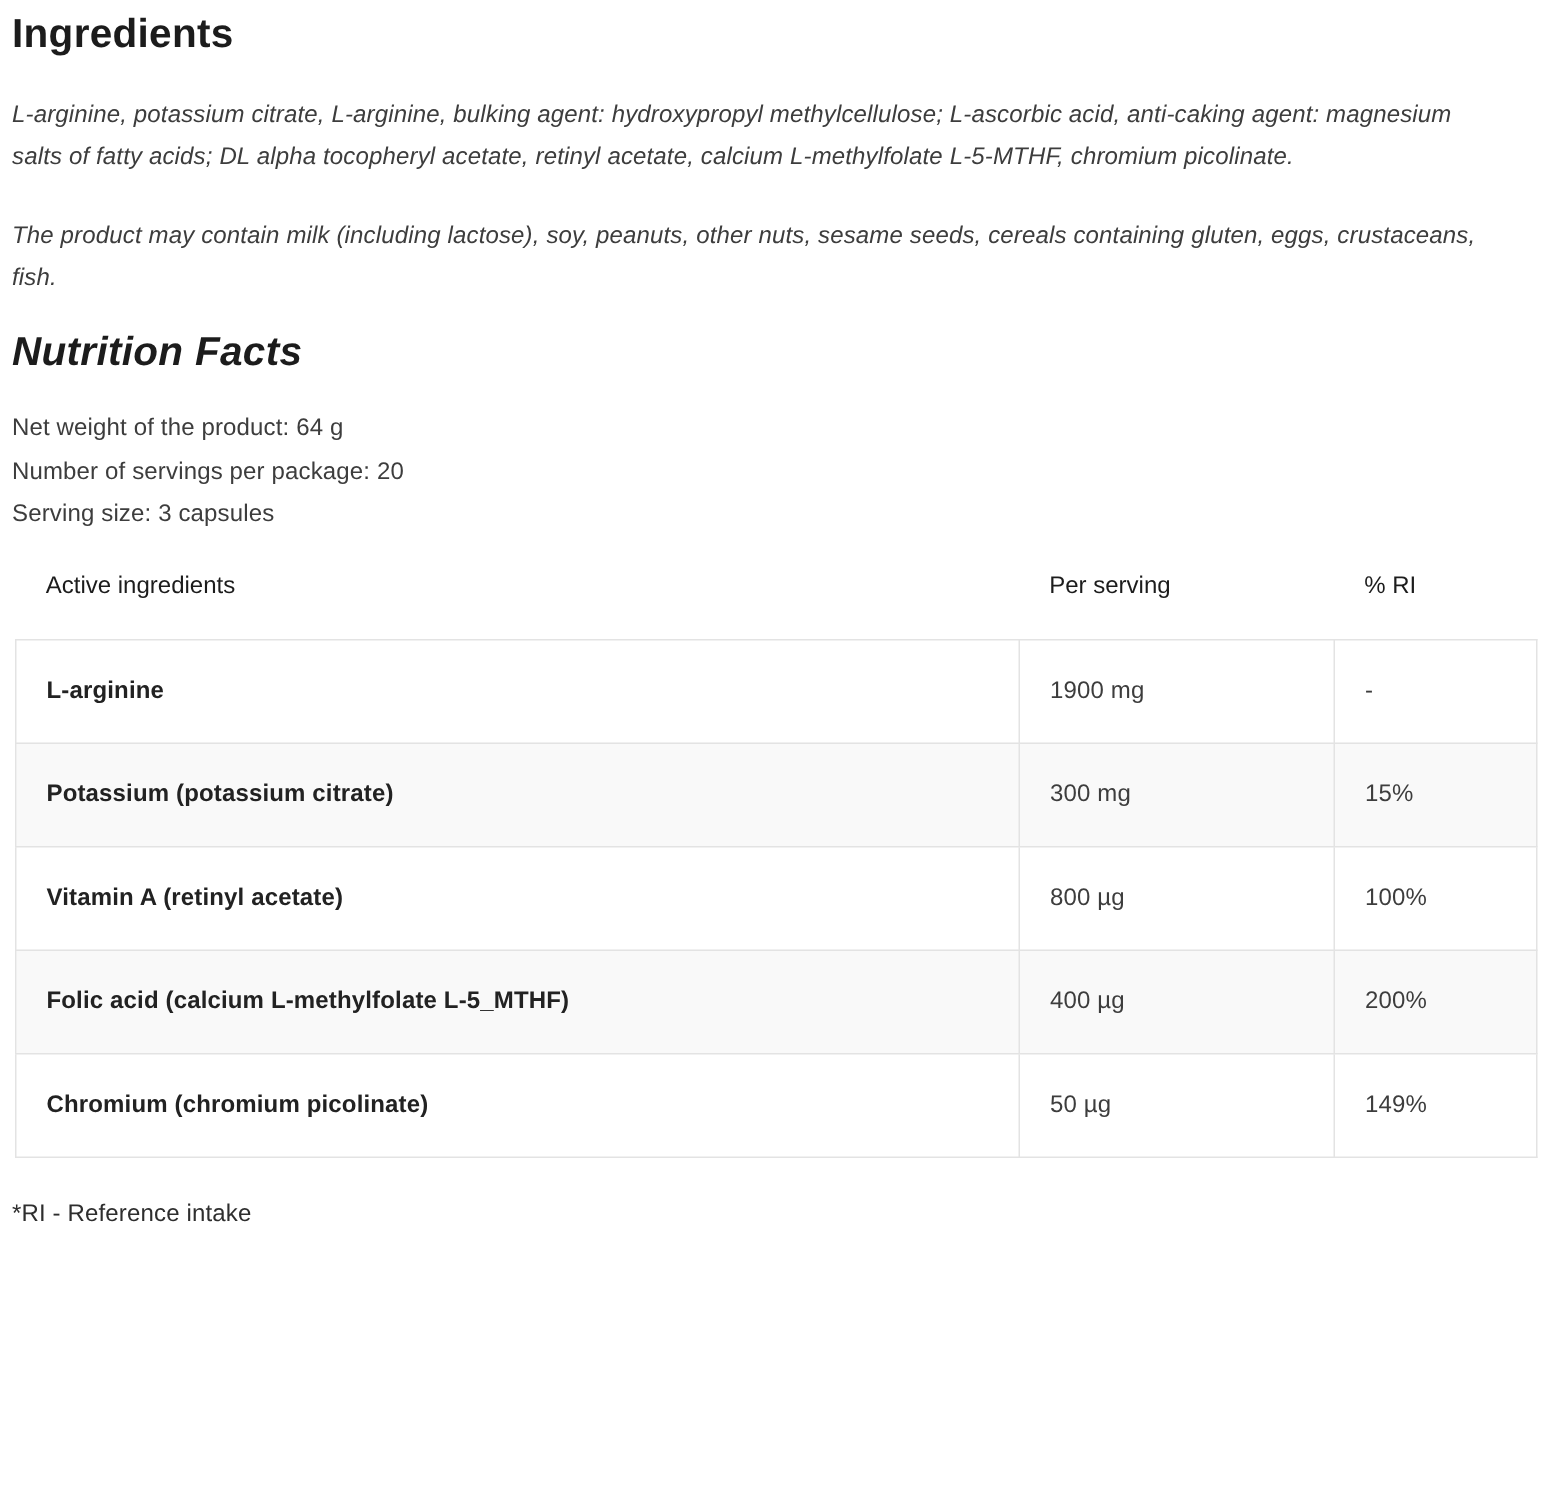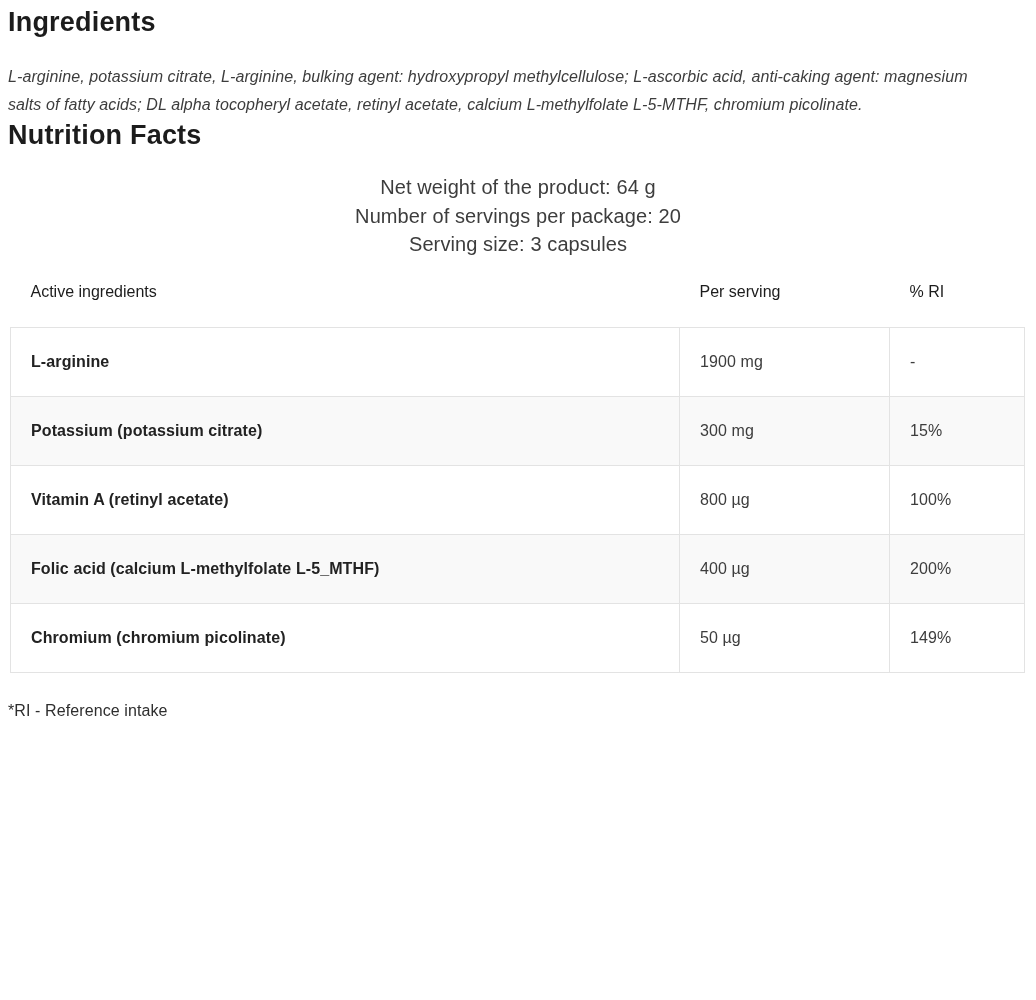--- a/index.html
+++ b/index.html
@@ -23,40 +23,41 @@
   h1.section-heading{
     margin:0;
     padding:0;
     font-size:27px;
     line-height:32px;
     font-weight:700;
     color:var(--heading-color);
     letter-spacing:0.2px;
   }
   h1.nutrition-heading{
+    margin-top:18px;
+    font-style:italic;
   }
   p.body-text{
     margin:25px 0 0 0;
     max-width:988px;
     font-size:16px;
     line-height:28px;
     letter-spacing:0.1px;
     color:var(--body-color);
     font-style:italic;
   }
   .meta-block{
     margin-top:22px;
   }
   p.meta-line{
     margin:0;
-    font-size:20px;
+    font-size:16px;
     line-height:28.5px;
     letter-spacing:0.1px;
     color:var(--body-color);
-    text-align:center;
   }
   table.nutrition-table{
     margin:20px 0 0 2px;
     width:1014px;
     border-collapse:collapse;
     table-layout:fixed;
   }
   table.nutrition-table col.c1{width:669px;}
   table.nutrition-table col.c2{width:210px;}
   table.nutrition-table col.c3{width:135px;}
@@ -96,20 +97,21 @@
 </style>
 </head>
 <body>
 
 <div class="page">
 
   <h1 class="section-heading">Ingredients</h1>
 
   <p class="body-text">L-arginine, potassium citrate, L-arginine, bulking agent: hydroxypropyl methylcellulose; L-ascorbic acid, anti-caking agent: magnesium salts of fatty acids; DL alpha tocopheryl acetate, retinyl acetate, calcium L-methylfolate L-5-MTHF, chromium picolinate.</p>
 
+  <p class="body-text">The product may contain milk (including lactose), soy, peanuts, other nuts, sesame seeds, cereals containing gluten, eggs, crustaceans, fish.</p>
 
   <h1 class="section-heading nutrition-heading">Nutrition Facts</h1>
 
   <div class="meta-block">
     <p class="meta-line">Net weight of the product: 64 g</p>
     <p class="meta-line">Number of servings per package: 20</p>
     <p class="meta-line">Serving size: 3 capsules</p>
   </div>
 
   <table class="nutrition-table">

